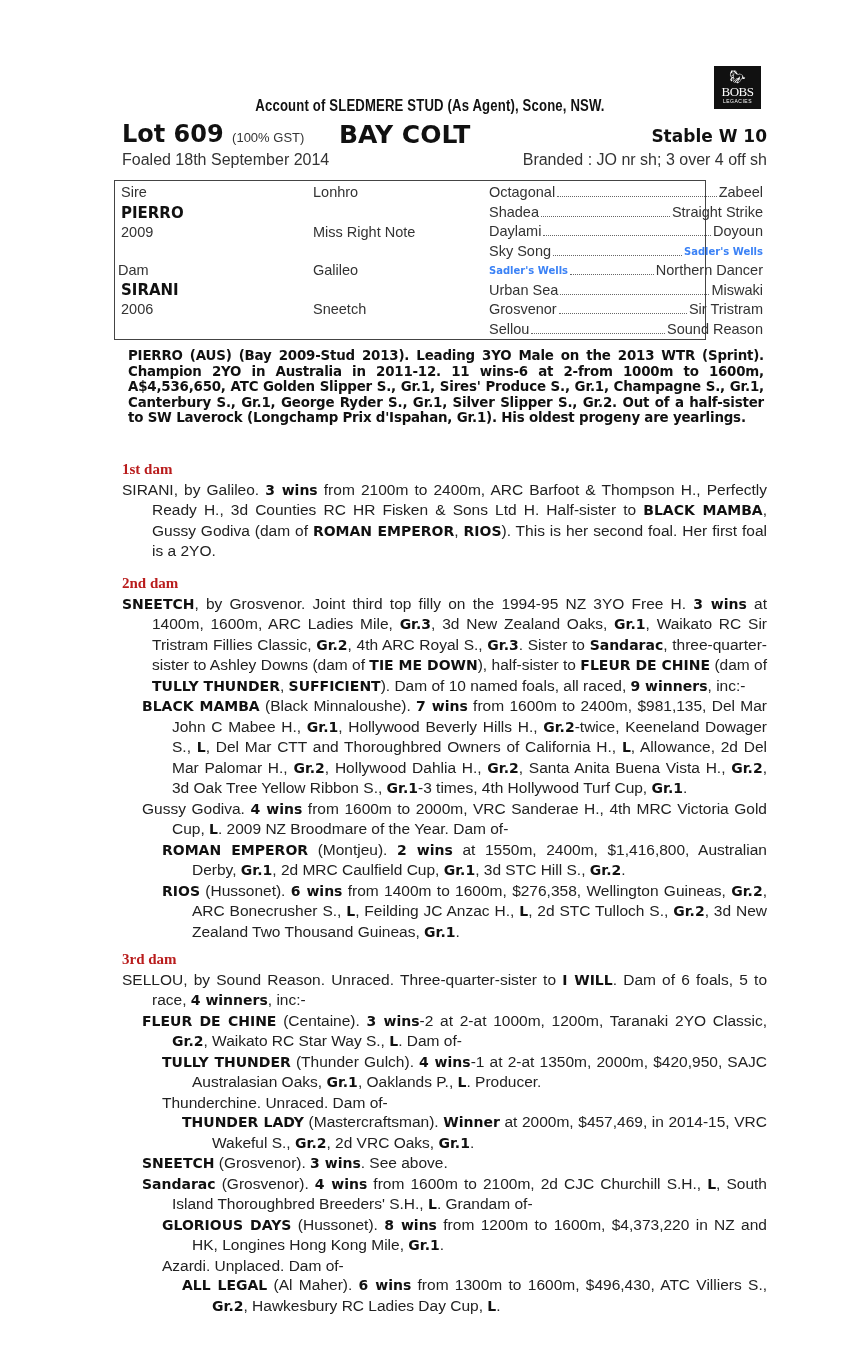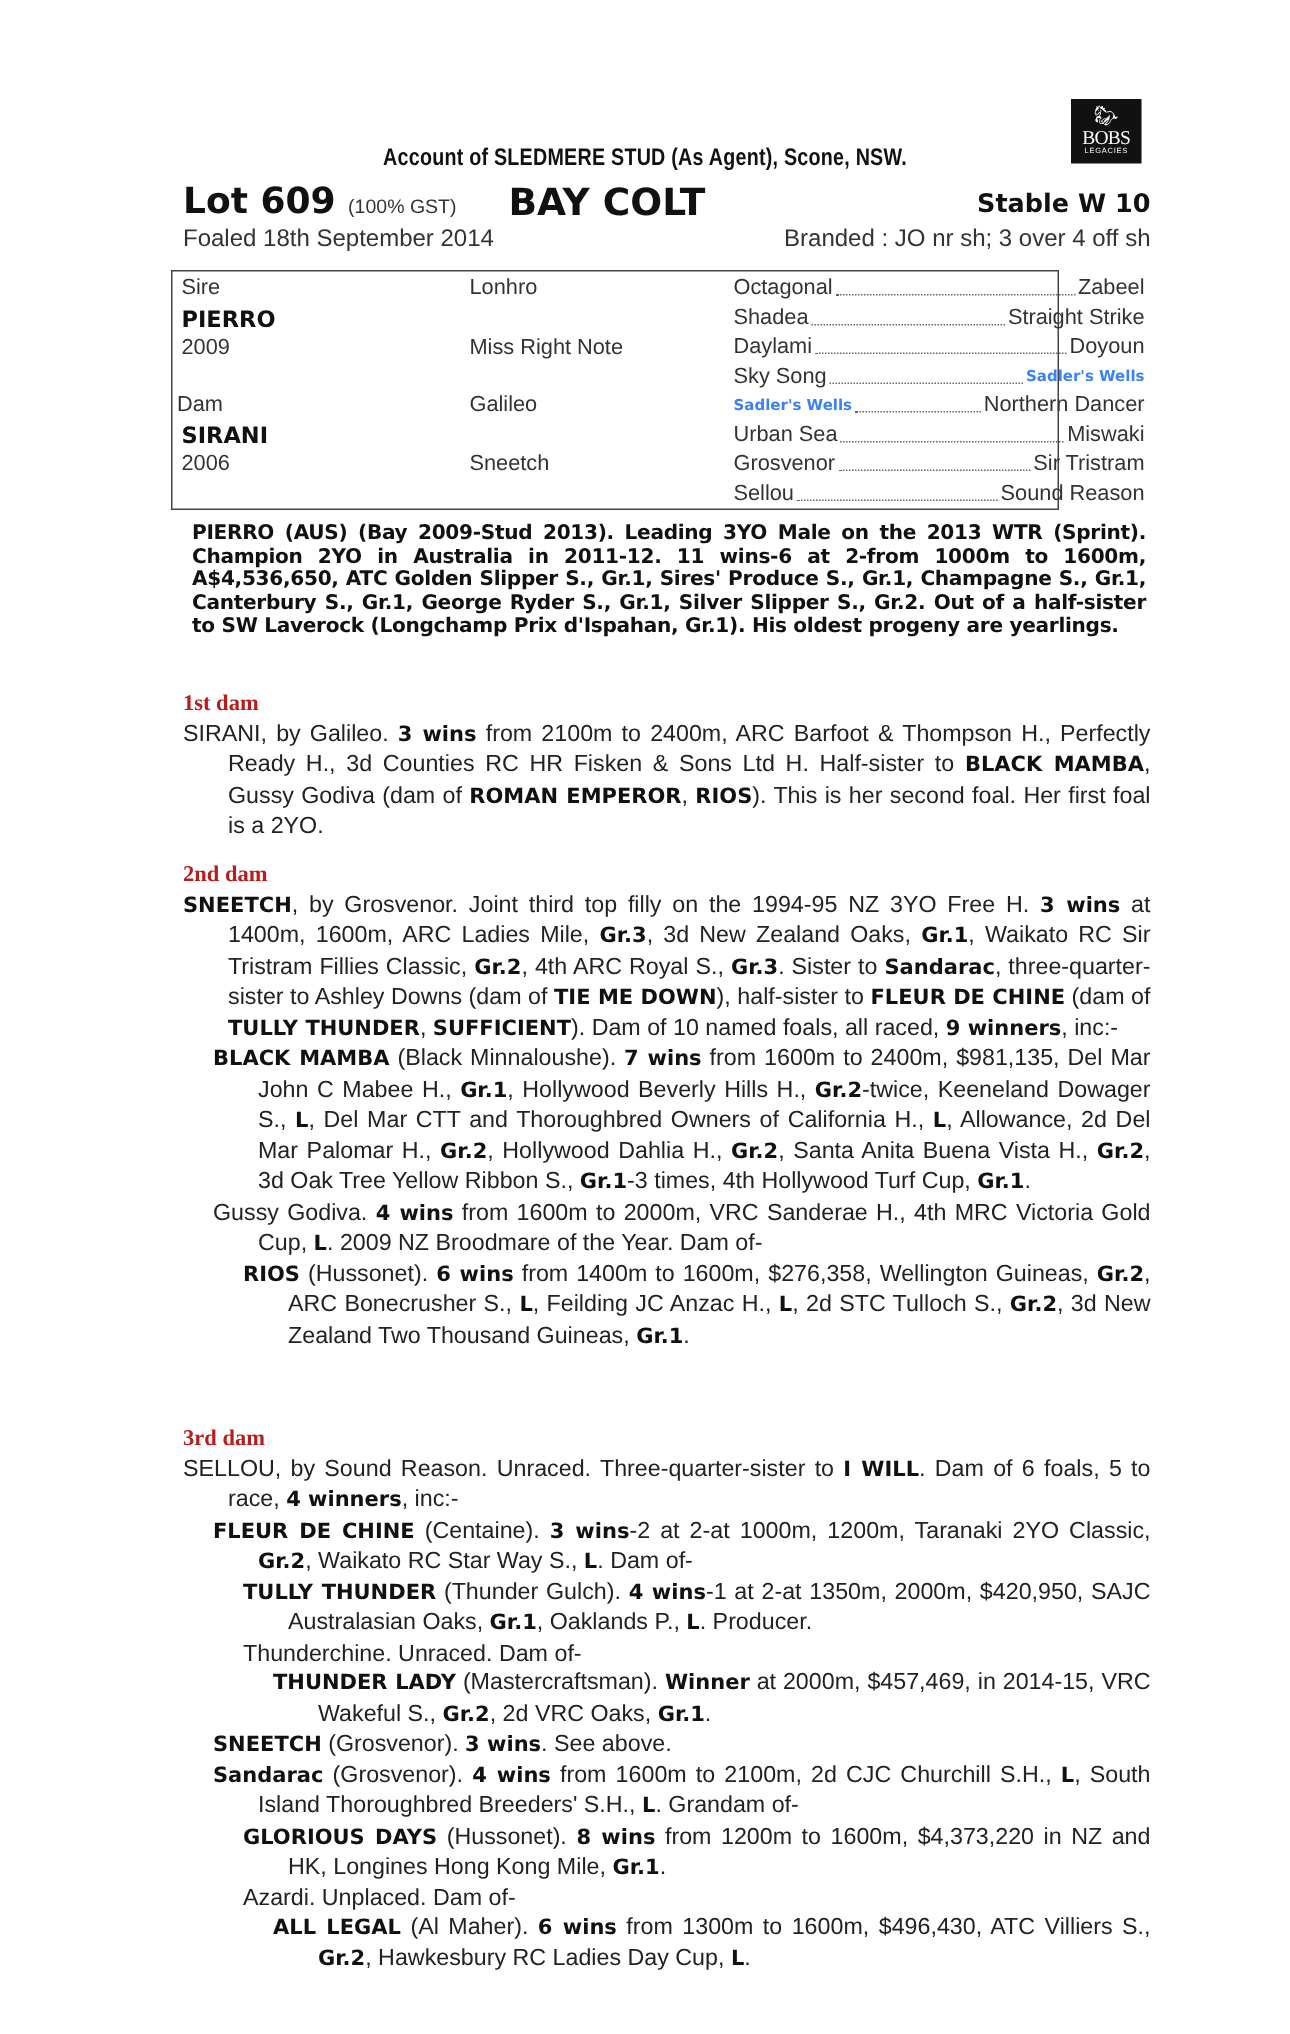--- a/index.html
+++ b/index.html
@@ -115,20 +115,21 @@
   <div class="entries">
       <div class="p i0"><span>SIRANI, by Galileo. </span><b>3 wins</b><span> from 2100m to 2400m, ARC Barfoot &amp; Thompson H., Perfectly Ready H., 3d Counties RC HR Fisken &amp; Sons Ltd H. Half-sister to </span><b>BLACK MAMBA</b><span>, Gussy Godiva (dam of </span><b>ROMAN EMPEROR</b><span>, </span><b>RIOS</b><span>). This is her second foal. Her first foal is a 2YO.</span></div>
     </div>
 </div>
 <div class="sec" style="top:574px">
   <div class="h">2nd dam</div>
   <div class="entries">
       <div class="p i0"><b>SNEETCH</b><span>, by Grosvenor. Joint third top filly on the 1994-95 NZ 3YO Free H. </span><b>3 wins</b><span> at 1400m, 1600m, ARC Ladies Mile, </span><b>Gr.3</b><span>, 3d New Zealand Oaks, </span><b>Gr.1</b><span>, Waikato RC Sir Tristram Fillies Classic, </span><b>Gr.2</b><span>, 4th ARC Royal S., </span><b>Gr.3</b><span>. Sister to </span><b>Sandarac</b><span>, three-quarter-sister to Ashley Downs (dam of </span><b>TIE ME DOWN</b><span>), half-sister to </span><b>FLEUR DE CHINE</b><span> (dam of </span><b>TULLY THUNDER</b><span>, </span><b>SUFFICIENT</b><span>). Dam of 10 named foals, all raced, </span><b>9 winners</b><span>, inc:-</span></div>
       <div class="p i1"><b>BLACK MAMBA</b><span> (Black Minnaloushe). </span><b>7 wins</b><span> from 1600m to 2400m, $981,135, Del Mar John C Mabee H., </span><b>Gr.1</b><span>, Hollywood Beverly Hills H., </span><b>Gr.2</b><span>-twice, Keeneland Dowager S., </span><b>L</b><span>, Del Mar CTT and Thoroughbred Owners of California H., </span><b>L</b><span>, Allowance, 2d Del Mar Palomar H., </span><b>Gr.2</b><span>, Hollywood Dahlia H., </span><b>Gr.2</b><span>, Santa Anita Buena Vista H., </span><b>Gr.2</b><span>, 3d Oak Tree Yellow Ribbon S., </span><b>Gr.1</b><span>-3 times, 4th Hollywood Turf Cup, </span><b>Gr.1</b><span>.</span></div>
       <div class="p i1"><span>Gussy Godiva. </span><b>4 wins</b><span> from 1600m to 2000m, VRC Sanderae H., 4th MRC Victoria Gold Cup, </span><b>L</b><span>. 2009 NZ Broodmare of the Year. Dam of-</span></div>
+      <div class="p i2"><b>ROMAN EMPEROR</b><span> (Montjeu). </span><b>2 wins</b><span> at 1550m, 2400m, $1,416,800, Australian Derby, </span><b>Gr.1</b><span>, 2d MRC Caulfield Cup, </span><b>Gr.1</b><span>, 3d STC Hill S., </span><b>Gr.2</b><span>.</span></div>
       <div class="p i2"><b>RIOS</b><span> (Hussonet). </span><b>6 wins</b><span> from 1400m to 1600m, $276,358, Wellington Guineas, </span><b>Gr.2</b><span>, ARC Bonecrusher S., </span><b>L</b><span>, Feilding JC Anzac H., </span><b>L</b><span>, 2d STC Tulloch S., </span><b>Gr.2</b><span>, 3d New Zealand Two Thousand Guineas, </span><b>Gr.1</b><span>.</span></div>
     </div>
 </div>
 <div class="sec" style="top:950px">
   <div class="h">3rd dam</div>
   <div class="entries">
       <div class="p i0"><span>SELLOU, by Sound Reason. Unraced. Three-quarter-sister to </span><b>I WILL</b><span>. Dam of 6 foals, 5 to race, </span><b>4 winners</b><span>, inc:-</span></div>
       <div class="p i1"><b>FLEUR DE CHINE</b><span> (Centaine). </span><b>3 wins</b><span>-2 at 2-at 1000m, 1200m, Taranaki 2YO Classic, </span><b>Gr.2</b><span>, Waikato RC Star Way S., </span><b>L</b><span>. Dam of-</span></div>
       <div class="p i2"><b>TULLY THUNDER</b><span> (Thunder Gulch). </span><b>4 wins</b><span>-1 at 2-at 1350m, 2000m, $420,950, SAJC Australasian Oaks, </span><b>Gr.1</b><span>, Oaklands P., </span><b>L</b><span>. Producer.</span></div>
       <div class="p i2"><span>Thunderchine. Unraced. Dam of-</span></div>

